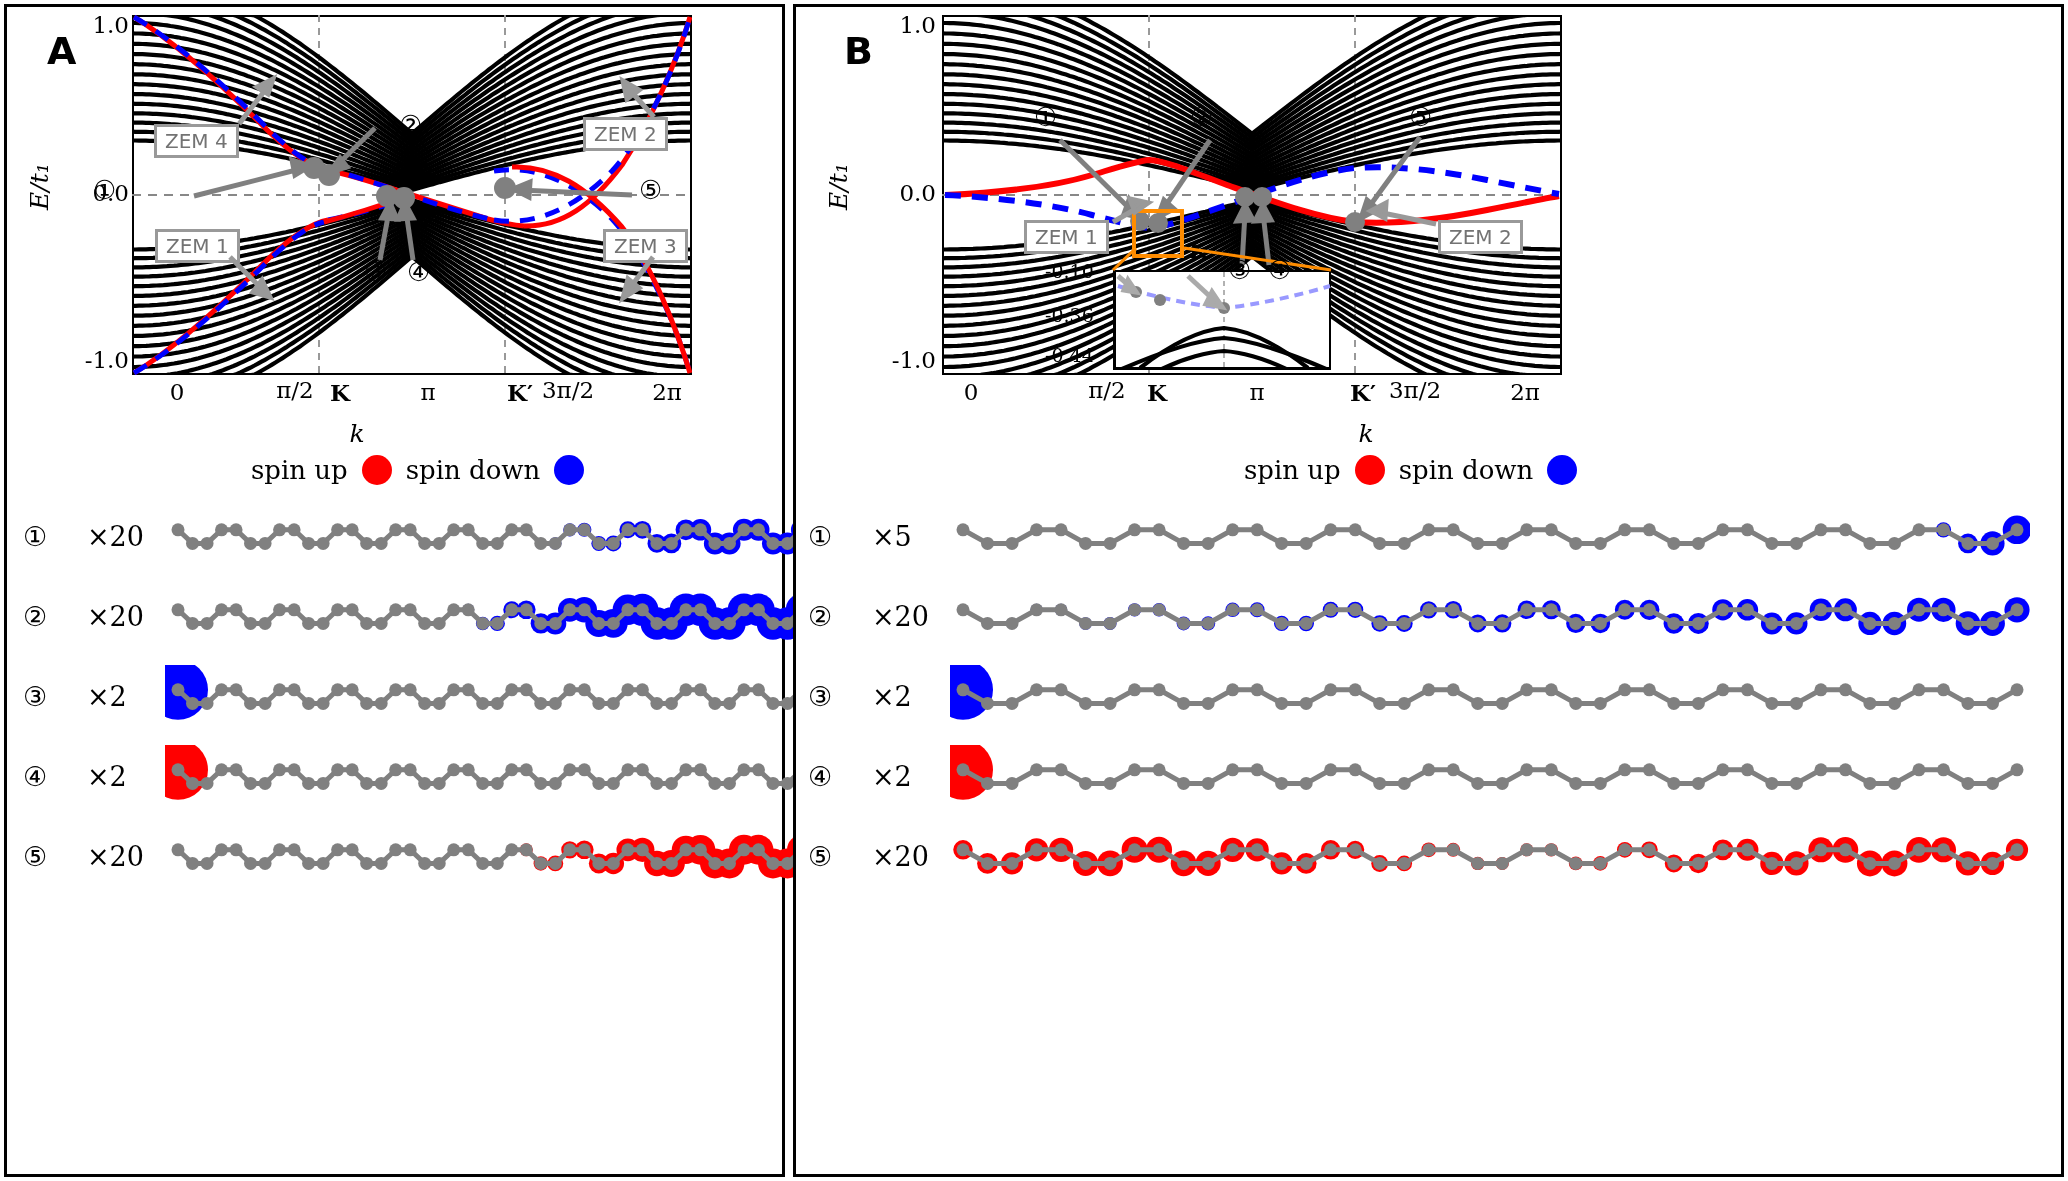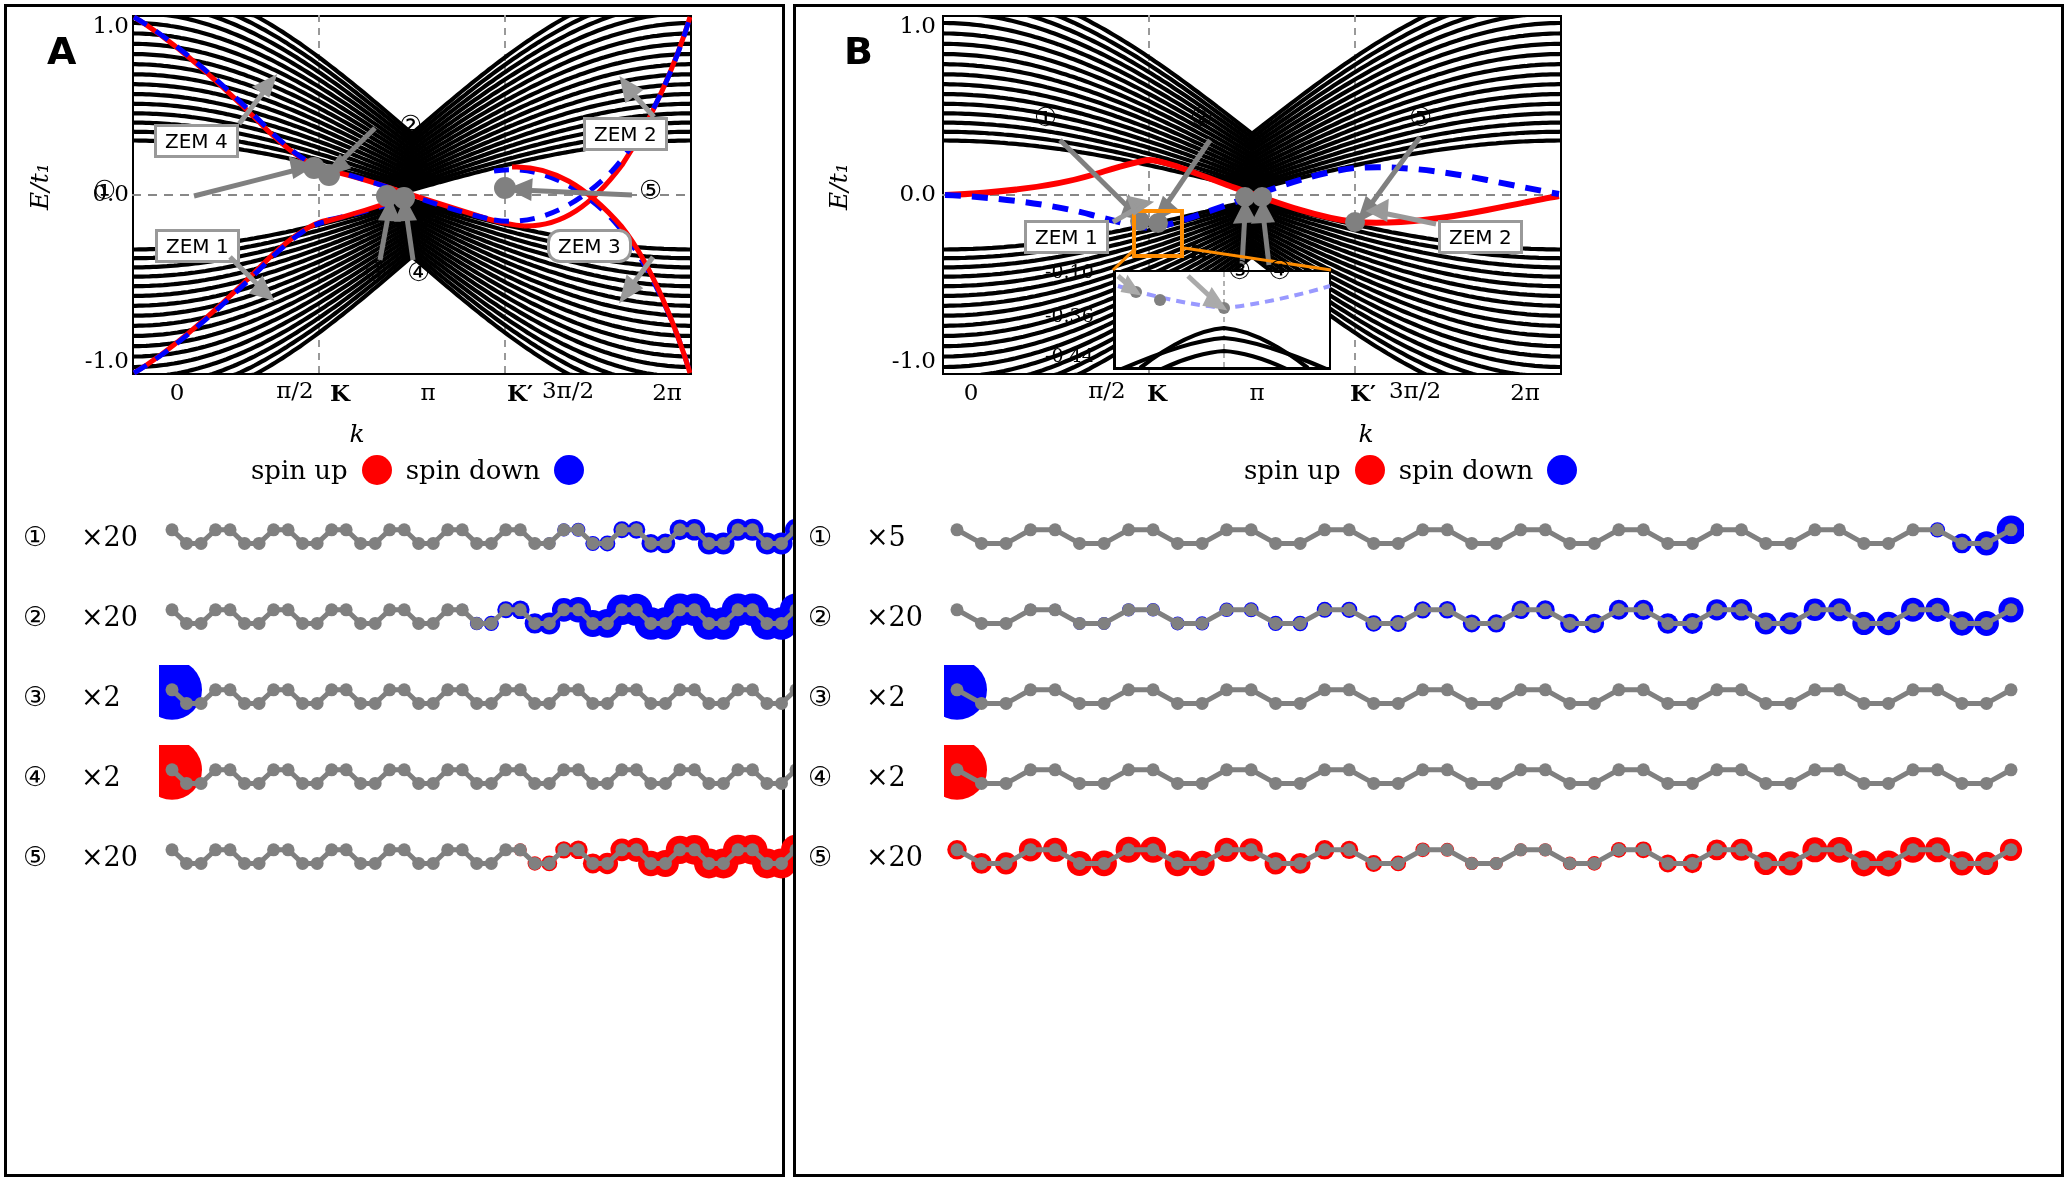--- a/index.html
+++ b/index.html
@@ -67,21 +67,21 @@
   }
   .tick-bold { font-weight: bold; font-family:"DejaVu Serif", serif; }
 
   
   .zem-box {
     position: absolute;
     border: 3px solid #999999;
     background: #ffffff;
     font-family: "DejaVu Sans", sans-serif;
     font-size: 20px;
-    color: #000000;
+    color: #737373;
     padding: 3px 8px;
     white-space: nowrap;
     line-height: 1.1;
   }
   .circ-num {
     position: absolute;
     font-family: "DejaVu Sans", sans-serif;
     font-size: 26px;
     color: #000;
     white-space: nowrap;
@@ -110,20 +110,21 @@
     font-family: "DejaVu Sans", serif;
     font-size: 27px;
     white-space: nowrap;
     width: 58px;
   }
   .chain-mult {
     font-family: "DejaVu Serif", serif;
     font-size: 27px;
     white-space: nowrap;
     width: 78px;
+    margin-left: 6px;
   }
   .chain-svg { display:block; }
 
   
   .inset-box {
     position: absolute;
     background: #ffffff;
     border-left: 3px solid #000;
     border-bottom: 3px solid #000;
     border-top: 2px solid #000;
@@ -255,21 +256,21 @@
         <line x1="281" y1="245" x2="274" y2="196"></line>
         <polygon points="273,188 266,204 281,203"></polygon>
         <line x1="500" y1="180" x2="388" y2="175"></line>
         <polygon points="381,174 398,167 397,182"></polygon>
       </g>
     </svg>
 
     <div class="zem-box" style="left:147px;top:117px;">ZEM 4</div>
     <div class="zem-box" style="left:576px;top:110px;">ZEM 2</div>
     <div class="zem-box" style="left:148px;top:222px;">ZEM 1</div>
-    <div class="zem-box" style="left:540px;top:222px;border-radius:13px;">ZEM 3</div>
+    <div class="zem-box" style="left:596px;top:222px;">ZEM 3</div>
 
     <svg style="position:absolute;left:0;top:0;" width="781" height="420">
       <g stroke="#999999" stroke-width="5" fill="#999999">
         <line x1="232" y1="117" x2="262" y2="78"></line>
         <polygon points="266,72 250,80 261,87"></polygon>
         <line x1="647" y1="110" x2="620" y2="80"></line>
         <polygon points="616,74 620,92 632,83"></polygon>
         <line x1="223" y1="250" x2="258" y2="285"></line>
         <polygon points="263,290 255,273 246,285"></polygon>
         <line x1="646" y1="250" x2="620" y2="285"></line>

